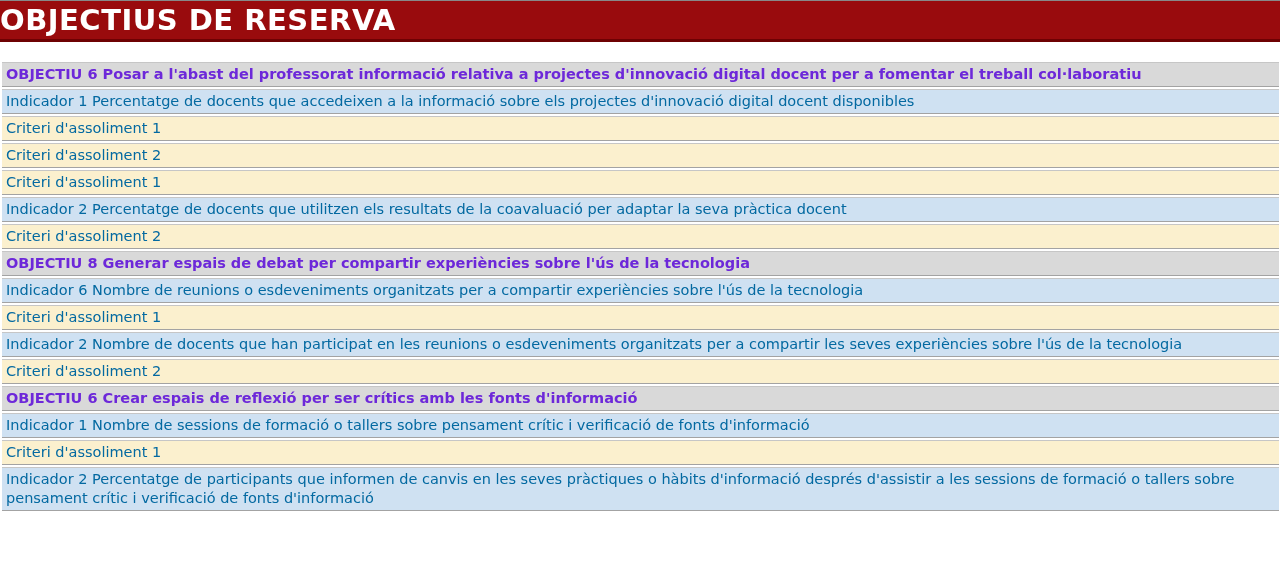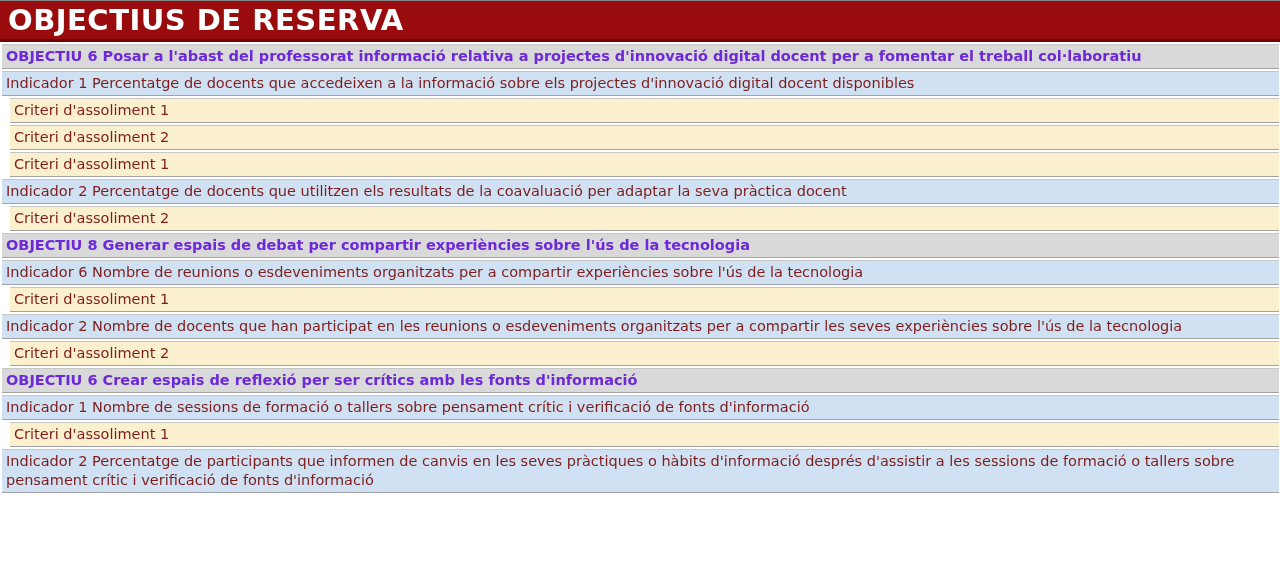--- a/index.html
+++ b/index.html
@@ -17,48 +17,46 @@
     border-top: 1px solid #888888;
   }
   .title-bar {
     background: var(--header_bg, #990B0D);
     border-bottom: 3px solid var(--header_border, #6E0103);
     color: #ffffff;
     font-size: 29px;
     font-weight: bold;
     line-height: 38px;
     height: 38px;
-    padding-left: 8px;
     letter-spacing: 0.5px;
-    margin-bottom: 2px;
+    margin-bottom: 20px;
   }
   .table-body {
     padding-left: 2px;
     padding-right: 1px;
   }
   .row {
     border-top: 1px solid #c6c6c6;
     border-bottom: 1px solid var(--row_border, #A3A3A3);
     margin-bottom: 2px;
     padding: 2px 4px 2px 4px;
     font-size: 14.5px;
     line-height: 19px;
-    color: #7f1d1d;
+    color: #0369a1;
   }
   .row.objective {
     background: var(--objective_bg, #D9D9D9);
     font-weight: bold;
     color: #6d28d9;
   }
   .row.indicator {
     background: var(--indicator_bg, #CFE1F2);
   }
   .row.criteria {
     background: var(--criteria_bg, #FBF0CE);
-    margin-left: 8px;
   }
 </style>
 </head>
 <body>
 
 <div class="page">
   <div class="title-bar">OBJECTIUS DE RESERVA</div>
   <div class="table-body">
       <div class="row objective">OBJECTIU 6 Posar a l'abast del professorat informació relativa a projectes d'innovació digital docent per a fomentar el treball col·laboratiu</div>
       <div class="row indicator">Indicador 1 Percentatge de docents que accedeixen a la informació sobre els projectes d'innovació digital docent disponibles</div>

